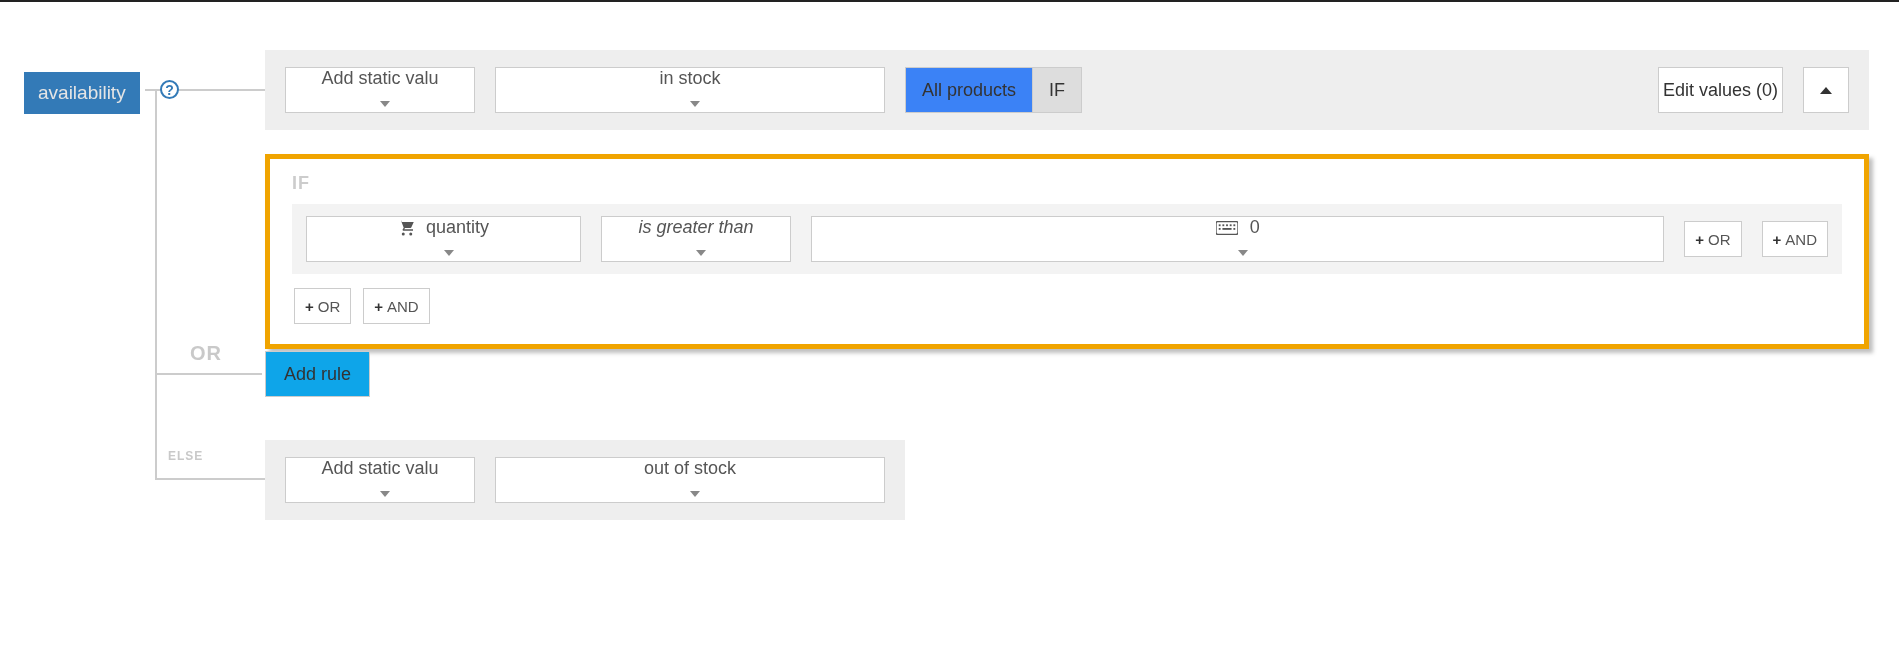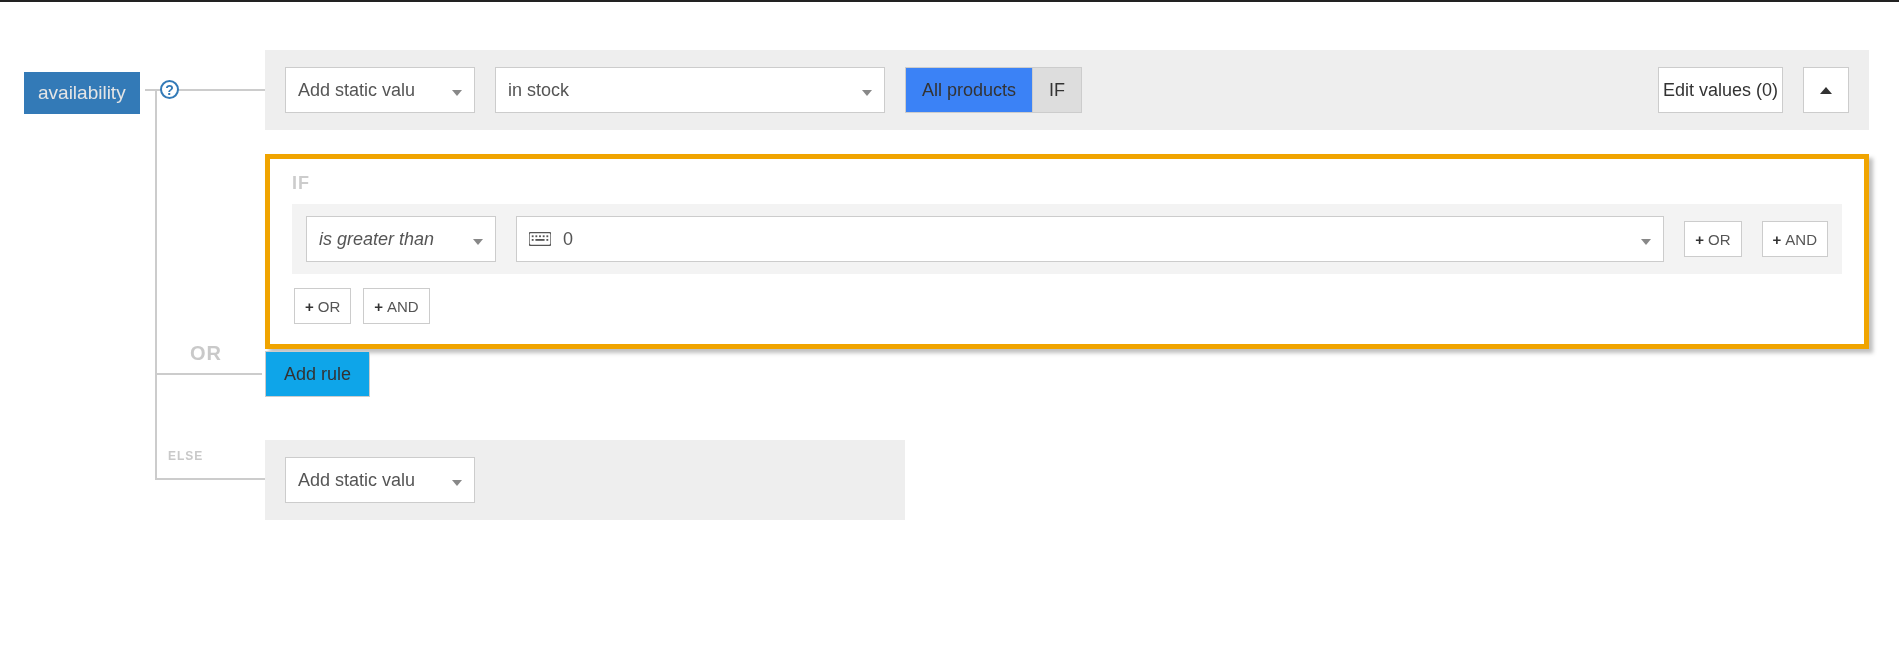--- a/index.html
+++ b/index.html
@@ -79,20 +79,21 @@
   }
   .ddl {
     height:46px;
     background:#fff;
     border:1px solid #ccc;
     display:flex; align-items:center;
     padding:0 12px;
     color:#555;
     cursor:pointer;
     white-space:nowrap;
+    flex-direction:column;
   }
   .ddl .caret { margin-left:10px; color:#888; }
   .ddl.wide { flex:0 0 390px; justify-content:space-between; }
   .ddl.nar  { flex:0 0 190px; justify-content:space-between; overflow:hidden; }
 
   .btn-group { display:flex; }
   .btn-group .seg {
     height:46px;
     border:1px solid #ccc;
     background:#3b82f6;
@@ -204,20 +205,31 @@
       <svg class="caret-up-svg" viewBox="0 0 12 7">
           <path d="M0 7 L12 7 L6 0 Z" fill="#333"></path>
         </svg>
     </div>
   </div>
 
   <div class="if-box">
     <div class="if-title">IF</div>
 
     <div class="cond-row">
+      <div class="ddl attr">
+        <span style="display:flex;align-items:center;gap:10px;">
+          <svg class="icon-sm" viewBox="0 0 24 24">
+            <path d="M7 18a2 2 0 1 0 0 4 2 2 0 0 0 0-4zm10 0a2 2 0 1 0 0 4 2 2 0 0 0 0-4zM1 2h3l3.6 9.6L6.2 14c-.2.3-.2.7 0 1 .2.4.5.5.9.5H20v-2H8.4l.9-1.6h7.4c.4 0 .8-.2 1-.6L21 4H5.2L4.3 2H1z"></path>
+          </svg>
+          <span>quantity</span>
+        </span>
+        <span class="caret"><svg class="caret-svg" viewBox="0 0 10 6">
+              <path d="M0 0 L10 0 L5 6 Z" fill="#888"></path>
+            </svg></span>
+      </div>
 
       <div class="ddl op">
         <span style="overflow:hidden;text-overflow:clip;white-space:nowrap;">is greater than</span>
         <span class="caret"><svg class="caret-svg" viewBox="0 0 10 6">
               <path d="M0 0 L10 0 L5 6 Z" fill="#888"></path>
             </svg></span>
       </div>
 
       <div class="ddl val">
         <span style="display:flex;align-items:center;gap:12px;">
@@ -263,15 +275,21 @@
 
   <div class="add-rule-btn">Add rule</div>
 
   <div class="rule-bar-else">
     <div class="ddl nar">
       <span>Add static valu</span>
       <span class="caret"><svg class="caret-svg" viewBox="0 0 10 6">
             <path d="M0 0 L10 0 L5 6 Z" fill="#888"></path>
           </svg></span>
     </div>
+    <div class="ddl wide">
+      <span>out of stock</span>
+      <span class="caret"><svg class="caret-svg" viewBox="0 0 10 6">
+            <path d="M0 0 L10 0 L5 6 Z" fill="#888"></path>
+          </svg></span>
+    </div>
   </div>
 
 </div>
 
 </body></html>

